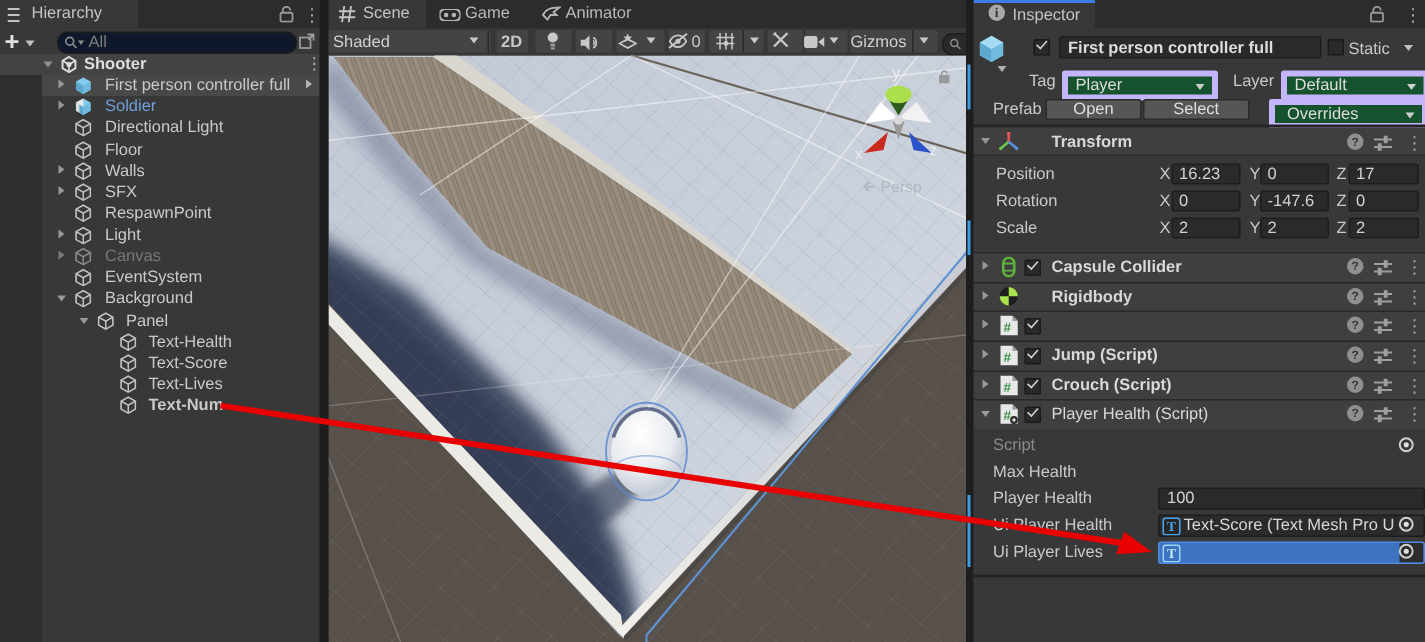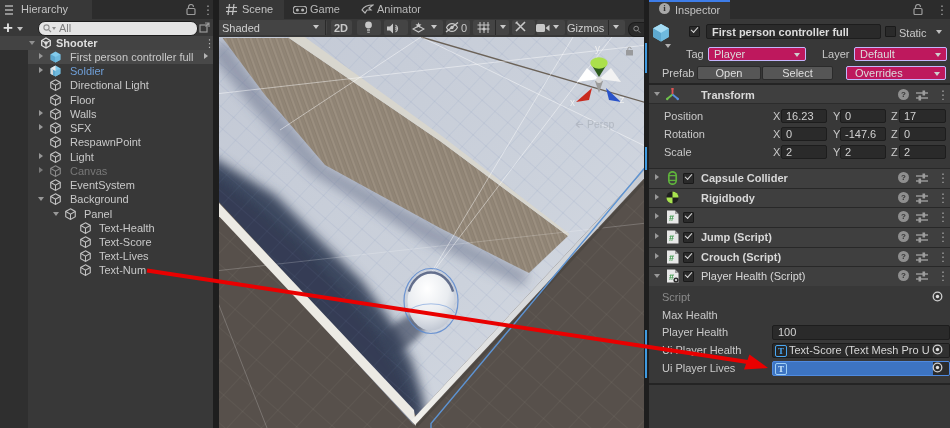--- a/index.html
+++ b/index.html
@@ -18,21 +18,21 @@
        line-height:19px;white-space:nowrap;}
   
   .fld{position:absolute;background:#2a2a2a;border:1px solid #1d1d1d;border-radius:2px;
        color:#d2d2d2;line-height:12px;white-space:nowrap;overflow:hidden;}
   .btn{position:absolute;background:#565656;border:1px solid #2b2b2b;border-radius:2px;
        color:#dfdfdf;text-align:center;white-space:nowrap;}
   .lbl{position:absolute;white-space:nowrap;}
   .chk{position:absolute;width:9px;height:9px;background:#2a2a2a;border:1px solid #1a1a1a;border-radius:1px;}
   .chk.on:after{content:"";position:absolute;left:1px;top:0px;width:6px;height:3px;
        border-left:1.6px solid #d8d8d8;border-bottom:1.6px solid #d8d8d8;transform:rotate(-48deg);}
-  .dd{position:absolute;background:#be185d;border:1px solid #c4b5fd;border-radius:2px;
+  .dd{position:absolute;background:#14532d;border:4px solid #c4b5fd;border-radius:2px;
       color:#dcdcdc;white-space:nowrap;}
   .dd:after{content:"";position:absolute;right:5px;top:5px;border:3.5px solid transparent;
       border-top:4px solid #cfcfcf;}
   .arrowR{position:absolute;width:0;height:0;border:3.5px solid transparent;border-left:4.5px solid #8f8f8f;}
   .arrowD{position:absolute;width:0;height:0;border:3.5px solid transparent;border-top:4.5px solid #8f8f8f;}
 </style>
 </head>
 <body>
 <div id="app">
   <div id="hier" class="abs">
@@ -49,21 +49,21 @@
     </div>
     <svg width="10" height="11" style="position:absolute;left:186px;top:4px" viewBox="0 0 10 11">
       <rect x="1" y="4.5" width="8" height="6" rx="1" fill="none" stroke="#9a9a9a" stroke-width="1.2"></rect>
       <path d="M2.5 4.5 V3 a2.5 2.5 0 0 1 5 0" fill="none" stroke="#9a9a9a" stroke-width="1.2"></path>
     </svg>
     <div class="lbl" style="left:202px;top:3px;color:#a5a5a5;font-size:12px;letter-spacing:1px">⋮</div>
 
     <div class="abs" style="left:0;top:19px;width:213px;height:19px;background:#383838;border-bottom:1px solid #2a2a2a"></div>
     <div class="lbl" style="left:3px;top:18px;font-size:17px;font-weight:bold;color:#e0e0e0">+</div>
     <div class="arrowD" style="left:17px;top:27px;border-top-color:#c0c0c0"></div>
-    <div class="abs" style="left:38px;top:21px;width:158px;height:13px;background:#e5e5e5;border:1px solid #1d1d1d;border-radius:7px">
+    <div class="abs" style="left:38px;top:21px;width:158px;height:13px;background:#0f172a;border:1px solid #1d1d1d;border-radius:7px">
       <svg width="10" height="9" style="position:absolute;left:4px;top:2px" viewBox="0 0 10 9">
         <circle cx="3.5" cy="3.5" r="2.6" fill="none" stroke="#8d8d8d" stroke-width="1.1"></circle>
         <line x1="5.6" y1="5.6" x2="8" y2="8" stroke="#8d8d8d" stroke-width="1.1"></line>
       </svg>
       <span style="position:absolute;left:13px;top:5px;width:0;height:0;border:2.5px solid transparent;border-top:3.5px solid #8d8d8d"></span>
         <span style="position:absolute;left:20px;top:0px;color:#7e7e7e;line-height:13px">All</span>
     </div>
     <svg width="11" height="11" style="position:absolute;left:199px;top:22px" viewBox="0 0 11 11">
       <rect x="1" y="3" width="7" height="7" fill="none" stroke="#9a9a9a" stroke-width="1.2"></rect>
       <path d="M6 1 h4 v4 M10 1 L6.5 4.5" fill="none" stroke="#9a9a9a" stroke-width="1.2"></path>
@@ -194,21 +194,21 @@
           </svg>
           <span style="position:absolute;left:99px;top:0;line-height:14px;color:#c9c9c9">Text-Score</span>
         </div>
     <div class="abs" style="left:0;top:249px;width:213px;height:14px;">
           <svg width="11" height="12" style="position:absolute;left:80px;top:1px" viewBox="0 0 12 13">
             <path d="M6 .8 L11.2 3.7 V9.5 L6 12.4 L.8 9.5 V3.7 Z" fill="none" stroke="#c2c2c2" stroke-width="1.2"></path>
             <path d="M.9 3.8 L6 6.6 L11.1 3.8 M6 6.6 V12.2" fill="none" stroke="#c2c2c2" stroke-width="1.1"></path>
           </svg>
           <span style="position:absolute;left:99px;top:0;line-height:14px;color:#c9c9c9">Text-Lives</span>
         </div>
-    <div class="abs" style="left:0;top:263px;width:213px;height:14px;">
+    <div class="abs" style="left:0;top:263px;width:213px;height:14px;font-weight:bold;">
           <svg width="11" height="12" style="position:absolute;left:80px;top:1px" viewBox="0 0 12 13">
             <path d="M6 .8 L11.2 3.7 V9.5 L6 12.4 L.8 9.5 V3.7 Z" fill="none" stroke="#c2c2c2" stroke-width="1.2"></path>
             <path d="M.9 3.8 L6 6.6 L11.1 3.8 M6 6.6 V12.2" fill="none" stroke="#c2c2c2" stroke-width="1.1"></path>
           </svg>
           <span style="position:absolute;left:99px;top:0;line-height:14px;color:#c9c9c9">Text-Num</span>
         </div>
     </div>
   </div>
   <div id="scene" class="abs">
     <div class="abs tabbar"></div>

